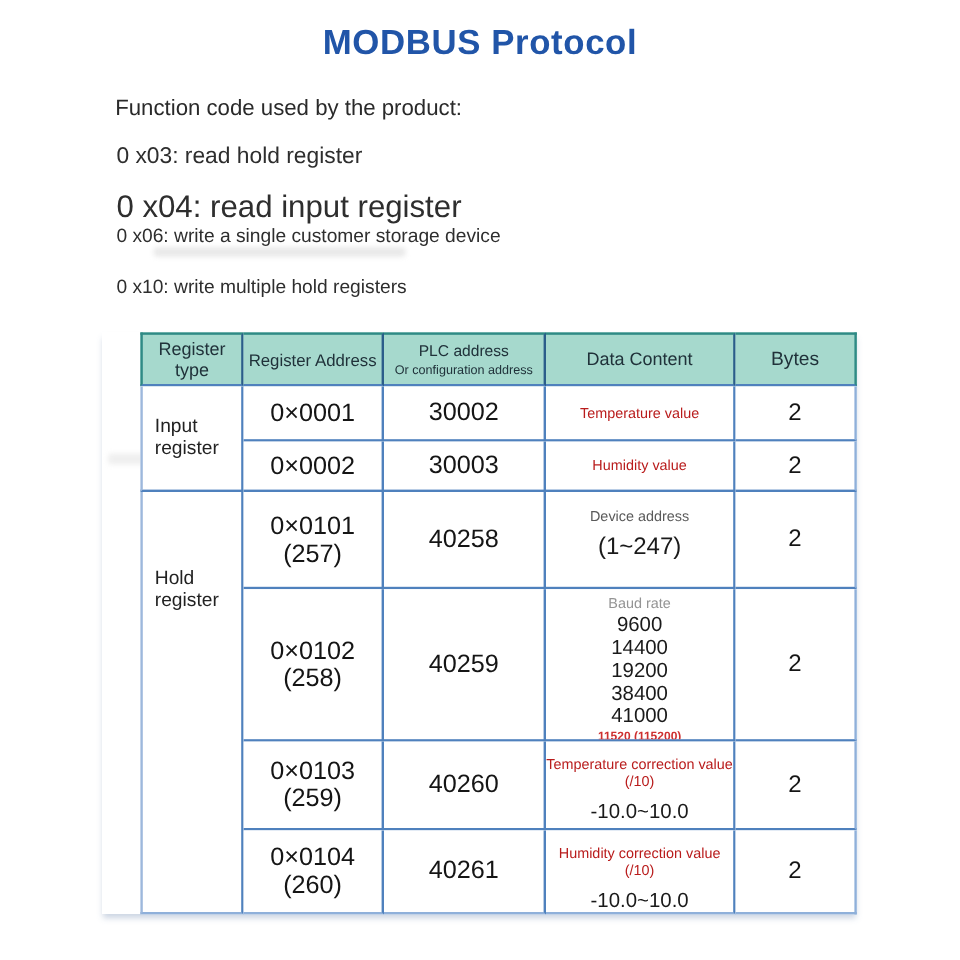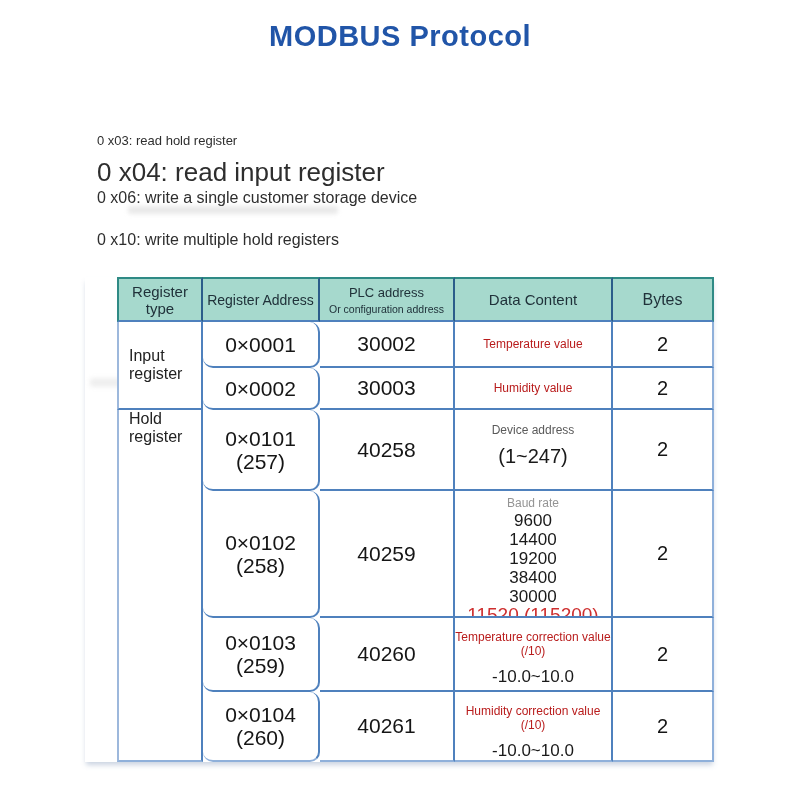--- a/index.html
+++ b/index.html
@@ -20,21 +20,21 @@
     font-size: 29px;
     font-weight: 600;
     color: #2155a8;
     letter-spacing: 0.5px;
   }
   .intro-heading {
     position: absolute; left: 96px; top: 79px;
     font-size: 18.5px; color: #2a2a2a;
   }
   .fc-line { position: absolute; left: 97px; color: #2e2e2e; }
-  .fc-x03 { top: 133px; font-size: 13px; }
+  .fc-x03 { top: 120px; font-size: 19px; }
   .fc-x04 { top: 157px; font-size: 26px; }
   .fc-x06 { top: 189px; font-size: 16px; }
   .fc-x10 { top: 231px; font-size: 16px; }
 
   .smudge { position: absolute; filter: blur(2px); border-radius: 3px; }
   .smudge.s1 { left: 128px; top: 206px; width: 210px; height: 8px; background: rgba(175,175,175,.28); }
   .smudge.s2 { left: 90px;  top: 378px; width: 112px; height: 9px; background: rgba(175,175,175,.20); }
   .smudge.s3 { left: 478px; top: 440px; width: 110px; height: 9px; background: rgba(170,170,170,.25); }
   .smudge.s4 { left: 348px; top: 312px; width: 82px;  height: 7px; background: rgba(255,255,255,.40); }
 
@@ -77,47 +77,48 @@
   .h5 { font-size: 16px; }
 
   .group-cell {
     align-items: flex-start;
     text-align: left;
     font-size: 16px;
     color: #222;
     padding-left: 10px;
   }
   .group-input { justify-content: center; }
-  .group-hold  { justify-content: flex-start; }
-
-  .addr-cell { font-size: 21px; line-height: 23px; color: #151515; border-radius: 10px; }
+  .group-hold  { justify-content: flex-start; padding-top: 64px; }
+
+  .addr-cell { font-size: 21px; line-height: 23px; color: #151515; }
   .plc-cell  { font-size: 21px; color: #151515; }
   .bytes-cell { font-size: 20px; color: #151515; }
 
   .content-cell { justify-content: flex-start; }
   .label-sm { font-size: 12px; color: #b91c1c; }
   .cc-temp  { justify-content: center; }
   .cc-hum   { justify-content: center; }
   .cc-dev   { padding-top: 13px; }
   .cc-dev .label-sm { color: #5a5a5a; }
   .dev-value { font-size: 20px; color: #1a1a1a; margin-top: 8px; }
   .cc-baud  { padding-top: 5px; }
   .baud-label { font-size: 12px; color: #949494; margin-bottom: 1px; }
   .baud-num { font-size: 17px; line-height: 19px; color: #1a1a1a; }
-  .baud-red { font-size: 19px; line-height: 18px; color: #ce2f2f; }
+  .baud-red { font-size: 10px; line-height: 18px; color: #ce2f2f; font-weight: bold; }
   .cc-corr  { padding-top: 12px; }
   .corr-value { font-size: 17px; color: #1a1a1a; margin-top: 9px; }
 </style>
 </head>
 <body>
 
 <div class="page">
 
   <div class="title">MODBUS Protocol</div>
 
+  <div class="intro-heading">Function code used by the product:</div>
   <div class="fc-line fc-x03">0 x03: read hold register</div>
   <div class="fc-line fc-x04">0 x04: read input register</div>
   <div class="fc-line fc-x06">0 x06: write a single customer storage device</div>
   <div class="fc-line fc-x10">0 x10: write multiple hold registers</div>
 
   <div class="smudge s1"></div>
   <div class="smudge s2"></div>
   <div class="smudge s3"></div>
   <div class="smudge s4"></div>
 
@@ -195,21 +196,21 @@
     </div>
     <div class="cell plc-cell" style="grid-column:3;grid-row:5">
       <span>40259</span>
     </div>
     <div class="cell content-cell cc-baud" style="grid-column:4;grid-row:5">
       <span class="baud-label">Baud rate</span>
       <span class="baud-num">9600</span>
       <span class="baud-num">14400</span>
       <span class="baud-num">19200</span>
       <span class="baud-num">38400</span>
-      <span class="baud-num">30000</span>
+      <span class="baud-num">41000</span>
       <span class="baud-red">11520 (115200)</span>
     </div>
     <div class="cell bytes-cell edge-r" style="grid-column:5;grid-row:5">
       <span>2</span>
     </div>
 
     <div class="cell addr-cell" style="grid-column:2;grid-row:6">
       <span>0×0103</span>
       <span>(259)</span>
     </div>

